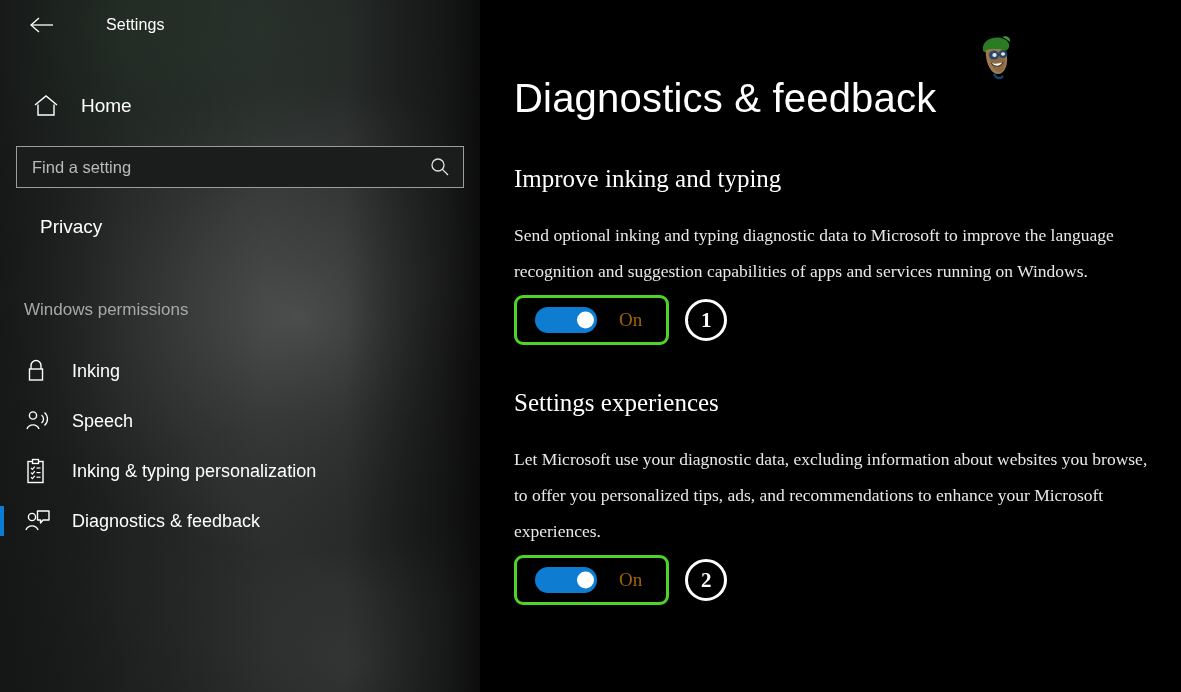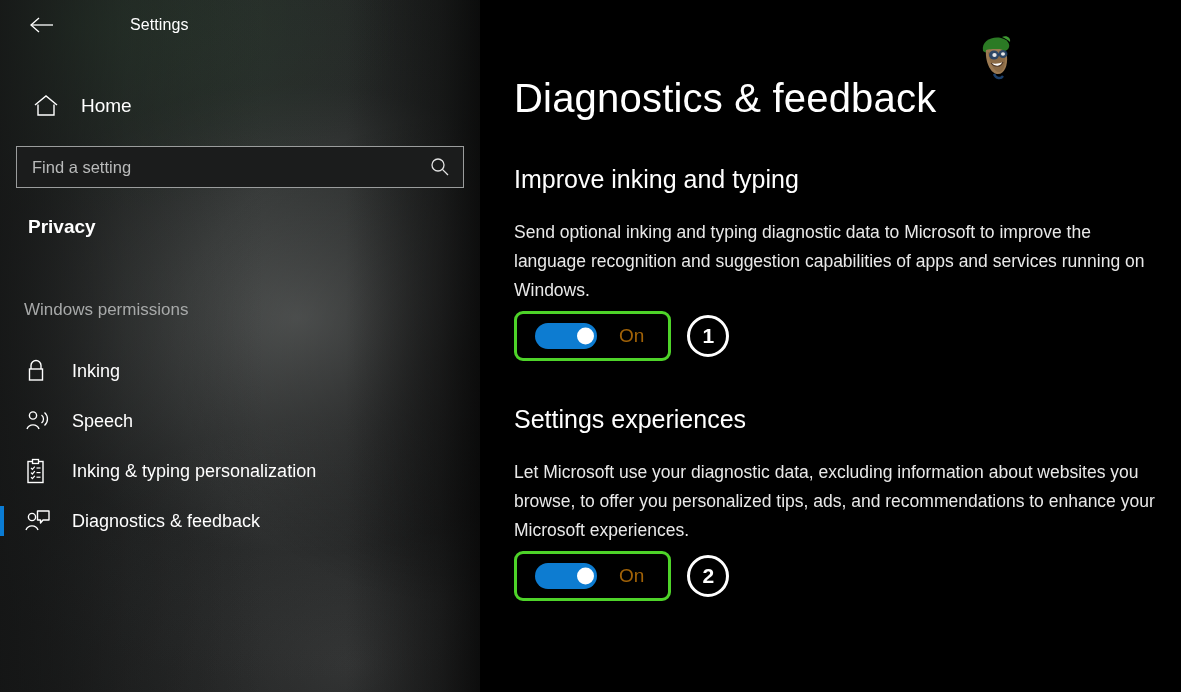--- a/index.html
+++ b/index.html
@@ -57,21 +57,21 @@
     padding-left:22px;
   }
   .back-btn {
     width:40px; height:32px;
     display:flex; align-items:center; justify-content:center;
     color:#ffffff;
     cursor:pointer;
   }
   .back-btn svg { display:block; }
   .win-title {
-    margin-left:68px;
+    margin-left:44px;
     font-size:16px;
     color:#ffffff;
     letter-spacing:0.1px;
   }
 
   
   .home-row {
     display:flex;
     align-items:center;
     height:44px;
@@ -112,23 +112,23 @@
     position:absolute; right:13px; top:50%;
     transform:translateY(-50%);
     color:#e3e3e3;
     display:flex;
     cursor:pointer;
   }
 
   
   .cat-title {
     margin-top:28px;
-    padding-left:28px;
+    padding-left:40px;
     font-size:19px;
-    font-weight:bold;
+    font-weight:normal;
     color:#ffffff;
   }
   .group-title {
     margin-top:62px;
     padding-left:24px;
     font-size:17px;
     color:#a7a9a9;
   }
 
   
@@ -181,30 +181,30 @@
   }
 
   .page-title {
     margin-top:76px;
     font-size:40px;
     font-weight:normal;
     color:#ffffff;
     letter-spacing:0.2px;
   }
 
-  .section { margin-top:44px; }
+  .section { margin-top:44px;font-family:Liberation Serif, serif; }
   .section-h {
     font-size:25px;
     font-weight:normal;
     color:#ffffff;
   }
   .section-p {
     margin-top:24px;
     font-size:17.5px;
-    line-height:29px;
+    line-height:36px;
     color:#e9e9e9;
     max-width:665px;
   }
 
   
   .toggle-row {
     display:flex;
     align-items:center;
     margin-top:6px;
   }

